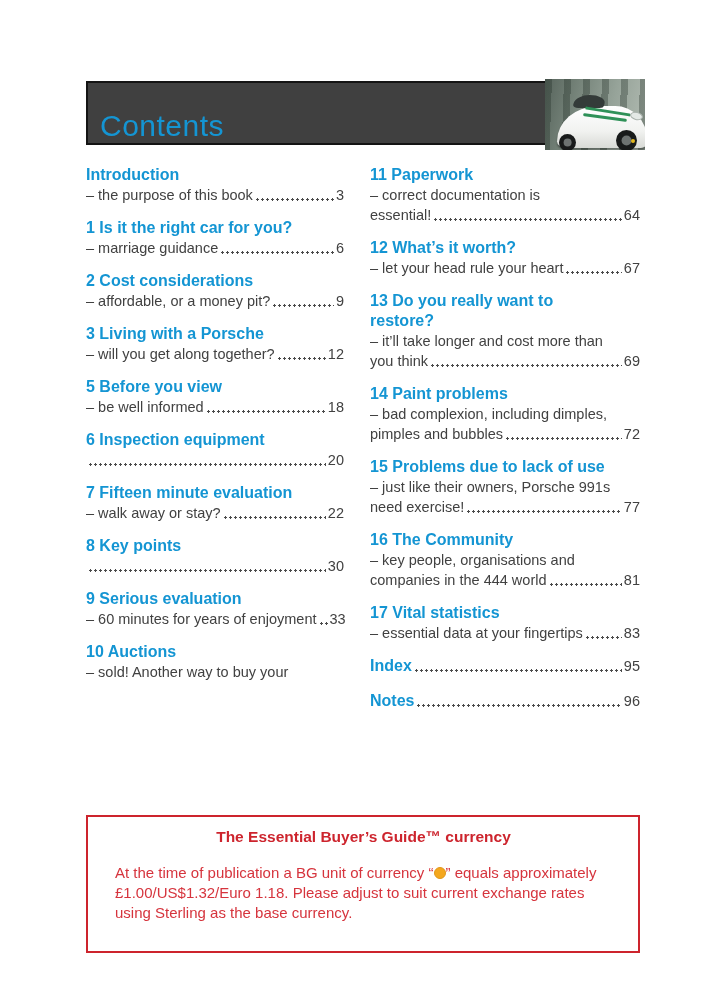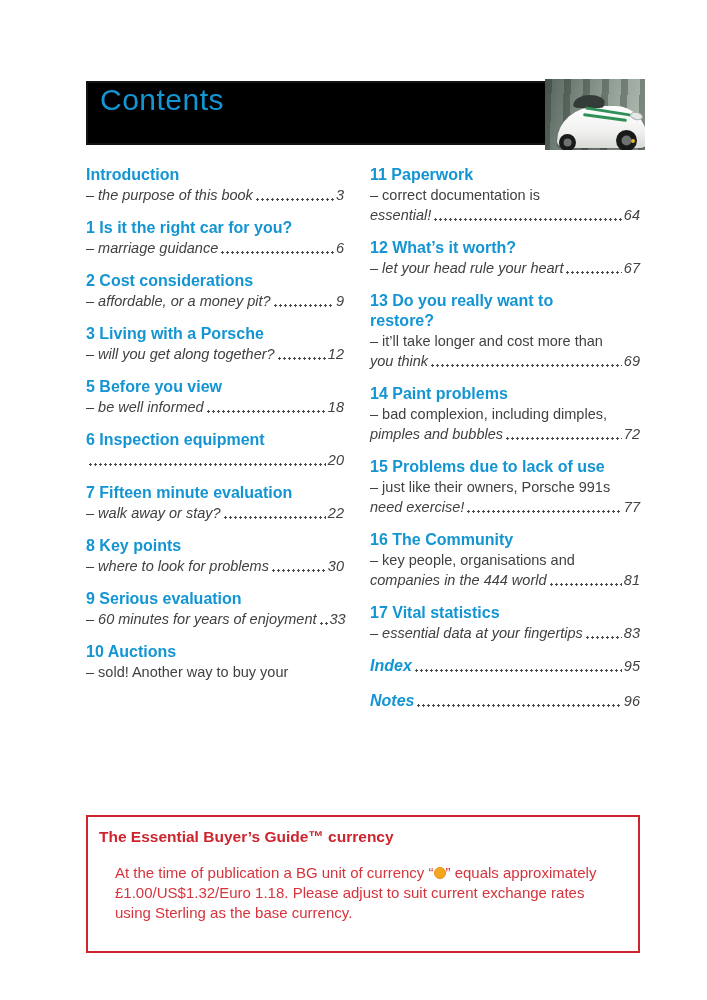--- a/index.html
+++ b/index.html
@@ -19,22 +19,22 @@
     overflow: hidden;
   }
   .page { position: absolute; inset: 0; }
 
   
   .header-row { position: absolute; top: 81px; left: 86px; width: 559px; height: 70px; }
   .header-box {
     position: absolute; top: 0; left: 0;
     width: 536px; height: 64px;
     border: 2px solid #141414;
-    background: #000000;
-    display: flex; align-items: flex-start;
+    background: #404040;
+    display: flex; align-items: flex-end;
   }
   .header-box h1 {
     margin: 0 0 0 12px;
     font-size: 30px; font-weight: 500;
     letter-spacing: 0.5px;
     color: var(--blue);
   }
   .car-photo {
     position: absolute; top: -2px; left: 459px;
     width: 100px; height: 71px;
@@ -96,21 +96,21 @@
     font-size: 16px;
     line-height: 20px;
   }
   .toc-title.tight { max-width: 236px; }
   .desc-line, .desc-text, .pagenum {
     color: var(--ink);
     font-size: 14.5px;
     line-height: 20px;
   }
   .desc-line, .desc-text { white-space: nowrap; }
-  .line-flex { display: flex; align-items: flex-start; font-style: italic; }
+  .line-flex { display: flex; align-items: flex-start; }
   .line-flex .t { flex: none; }
   .leader {
     flex: 1 1 auto; min-width: 9px;
     height: 5px; align-self: flex-end;
     margin: 0 2px 3px 2px;
     background-image: radial-gradient(circle, #4a4a4a 1.1px, rgba(0,0,0,0) 1.3px);
     background-size: 5px 5px;
     background-repeat: repeat-x;
     background-position: left bottom;
   }
@@ -123,21 +123,21 @@
   
   .currency-box {
     position: absolute; top: 815px; left: 86px;
     width: 554px; min-height: 96px;
     border: 2px solid var(--red);
     padding: 9px 10px 12px 11px;
     background: #fff;
   }
   .cb-title {
     margin: 0; color: var(--red);
-    font-weight: bold; font-size: 15.5px; line-height: 21px;
+    font-weight: bold; font-size: 15.5px; line-height: 21px; text-align: center;
   }
   .cb-body {
     margin: 16px; color: #d6343d;
     font-size: 15px; line-height: 20px;
   }
   .coin {
     display: inline-block;
     width: 12px; height: 12px;
     border-radius: 50%;
     background: var(--yellow);
@@ -224,21 +224,20 @@
           <div class="toc-title">7 Fifteen minute evaluation</div>
           <div class="line-flex">
             <span class="desc-text t">– walk away or stay?</span>
             <span class="leader"></span>
             <span class="pagenum">22</span>
           </div>
         </div>
         <div class="toc-entry">
           <div class="toc-title">8 Key points</div>
           <div class="line-flex">
-            <span class="desc-text t">– where to look for problems</span>
             <span class="leader"></span>
             <span class="pagenum">30</span>
           </div>
         </div>
         <div class="toc-entry">
           <div class="toc-title">9 Serious evaluation</div>
           <div class="line-flex">
             <span class="desc-text t">– 60 minutes for years of enjoyment</span>
             <span class="leader"></span>
             <span class="pagenum">33</span>

